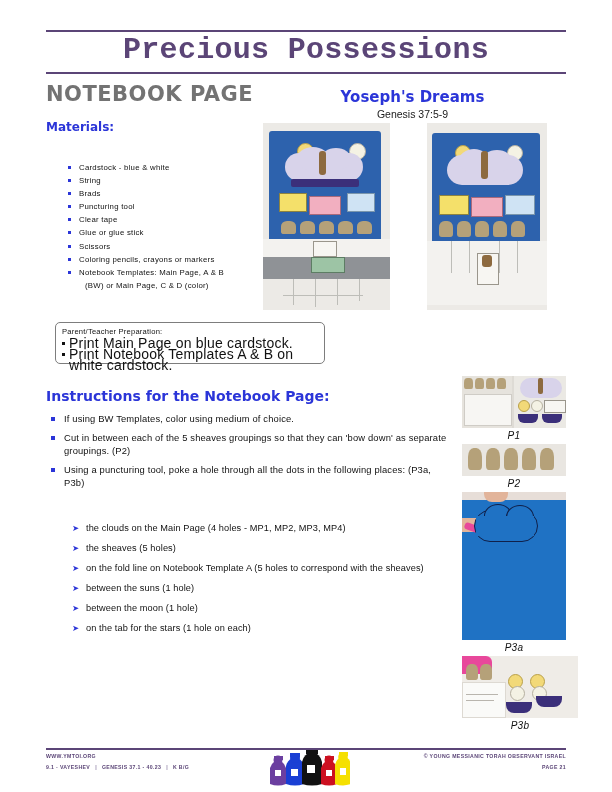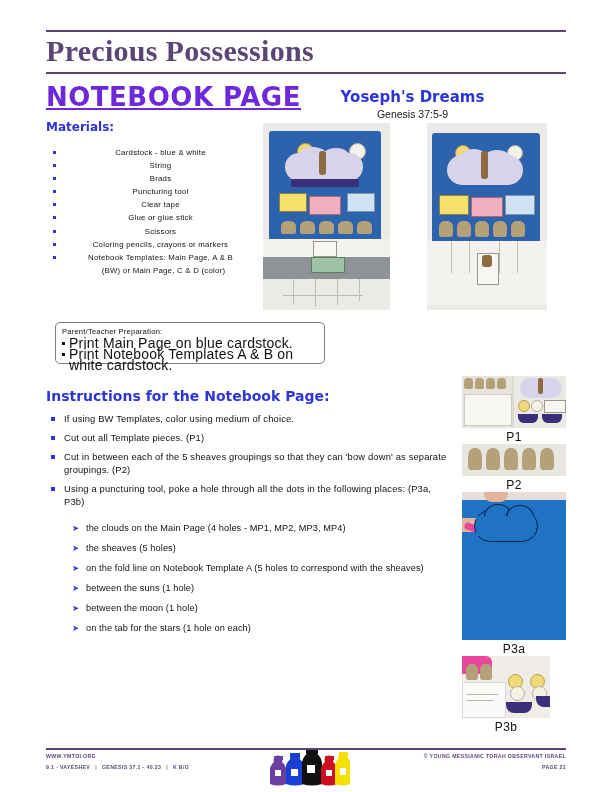--- a/index.html
+++ b/index.html
@@ -21,40 +21,40 @@
     left: 46px;
     top: 30px;
     width: 520px;
   }
   .rule-top, .rule-bottom {
     height: 2px;
     background: #5b4577;
     width: 100%;
   }
   .doc-title {
+    text-align: center;
     color: #5b4577;
     font-size: 30px;
     font-weight: bold;
     letter-spacing: 0.3px;
     padding: 3px 0 5px 0;
-    font-family: Liberation Serif, serif;
+    font-family: Liberation Mono, monospace;
     line-height: 1.05;
   }
 
   
   .notebook-page-heading {
     position: absolute;
     left: 46px;
     top: 82px;
-    color: #6d28d9;
-    font-size: 26px;
+    color: #737373;
+    font-size: 21px;
     font-weight: bold;
     letter-spacing: 0.5px;
     font-family: "DejaVu Sans", sans-serif;
-    text-decoration: underline;
   }
   .lesson-title {
     position: absolute;
     left: 300px;
     top: 88px;
     width: 225px;
     text-align: center;
     color: #2b35d8;
     font-size: 15px;
     font-weight: bold;
@@ -80,24 +80,23 @@
     font-weight: bold;
     font-family: "DejaVu Sans", sans-serif;
   }
 
   
   .materials-list {
     position: absolute;
     left: 52px;
     top: 146px;
     width: 205px;
-    margin: 0;
+    margin: 15px;
     padding: 0;
     list-style: none;
-    text-align: center;
   }
   .materials-list li {
     position: relative;
     padding-left: 12px;
     font-size: 7.8px;
     line-height: 13.1px;
     color: #111111;
     letter-spacing: 0.25px;
   }
   .materials-list li::before {
@@ -289,24 +288,25 @@
   
   .photo-panel { position: absolute; }
   .photo-frame {
     width: 100%;
     overflow: hidden;
     position: relative;
     background: #d9d7d2;
   }
   .photo-caption {
     text-align: center;
-    font-size: 12px;
+    font-size: 10px;
     color: #111111;
     padding-top: 2px;
     letter-spacing: 0.3px;
+    font-style: italic;
   }
 
   
   .footer-rule {
     position: absolute;
     left: 46px;
     top: 748px;
     width: 520px;
     height: 1.6px;
     background: #5b4577;
@@ -437,21 +437,20 @@
   <div class="prep-title">Parent/Teacher Preparation:</div>
   <ul class="prep-list">
     <li>Print Main Page on blue cardstock.</li>
     <li>Print Notebook Templates A &amp; B on white cardstock.</li>
   </ul>
 </div>
 
 <div class="instructions-heading">Instructions for the Notebook Page:</div>
 <ul class="instructions-list">
   <li>If using BW Templates, color using medium of choice.</li>
-  <li>Cut out all Template pieces. (P1)</li>
   <li>Cut in between each of the 5 sheaves groupings so that they can 'bow down' as separate groupings. (P2)</li>
   <li>Using a puncturing tool, poke a hole through all the dots in the following places: (P3a, P3b)</li>
 </ul>
 
 <ul class="sub-list">
   <li>the clouds on the Main Page (4 holes - MP1, MP2, MP3, MP4)</li>
   <li>the sheaves (5 holes)</li>
   <li>on the fold line on Notebook Template A (5 holes to correspond with the sheaves)</li>
   <li>between the suns (1 hole)</li>
   <li>between the moon (1 hole)</li>
@@ -496,21 +495,21 @@
     <div style="position:absolute;left:0;top:26px;width:22px;height:14px;background:#e2b49a;border-radius:0 8px 8px 0;"></div>
     <div style="position:absolute;left:2px;top:34px;width:26px;height:7px;background:#e8489b;border-radius:3px;transform:rotate(20deg);"></div>
     <div style="position:absolute;left:12px;top:18px;width:62px;height:30px;border:1.4px solid #10204a;border-radius:30px;background:#1f72c4;"></div>
     <div style="position:absolute;left:22px;top:12px;width:26px;height:22px;border:1.4px solid #10204a;border-radius:50%;background:#1f72c4;"></div>
     <div style="position:absolute;left:44px;top:13px;width:26px;height:22px;border:1.4px solid #10204a;border-radius:50%;background:#1f72c4;"></div>
     <div style="position:absolute;left:14px;top:24px;width:58px;height:20px;background:#1f72c4;"></div>
   </div>
   <div class="photo-caption">P3a</div>
 </div>
 
-<div class="photo-panel" style="left:462px;top:656px;width:88px;">
+<div class="photo-panel" style="left:462px;top:656px;width:116px;">
   <div class="photo-frame" style="height:62px;background:#efece7;">
     <div style="position:absolute;left:0;top:0;width:30px;height:18px;background:#e8489b;border-radius:0 6px 6px 0;"></div>
     <div class="sheaf" style="left:4px;top:8px;width:12px;height:16px;"></div>
     <div class="sheaf" style="left:18px;top:8px;width:12px;height:16px;"></div>
     <div style="position:absolute;left:0px;top:26px;width:42px;height:34px;background:#fafaf8;border:1px solid #ddd9d2;"></div>
     <div style="position:absolute;left:4px;top:38px;width:32px;height:1px;background:#b9b5ae;"></div>
     <div style="position:absolute;left:4px;top:44px;width:28px;height:1px;background:#b9b5ae;"></div>
     <div class="sun-circle" style="left:46px;top:18px;width:13px;height:13px;"></div>
     <div class="moon-circle" style="left:48px;top:30px;width:13px;height:13px;"></div>
     <div class="sun-circle" style="left:68px;top:18px;width:13px;height:13px;"></div>

